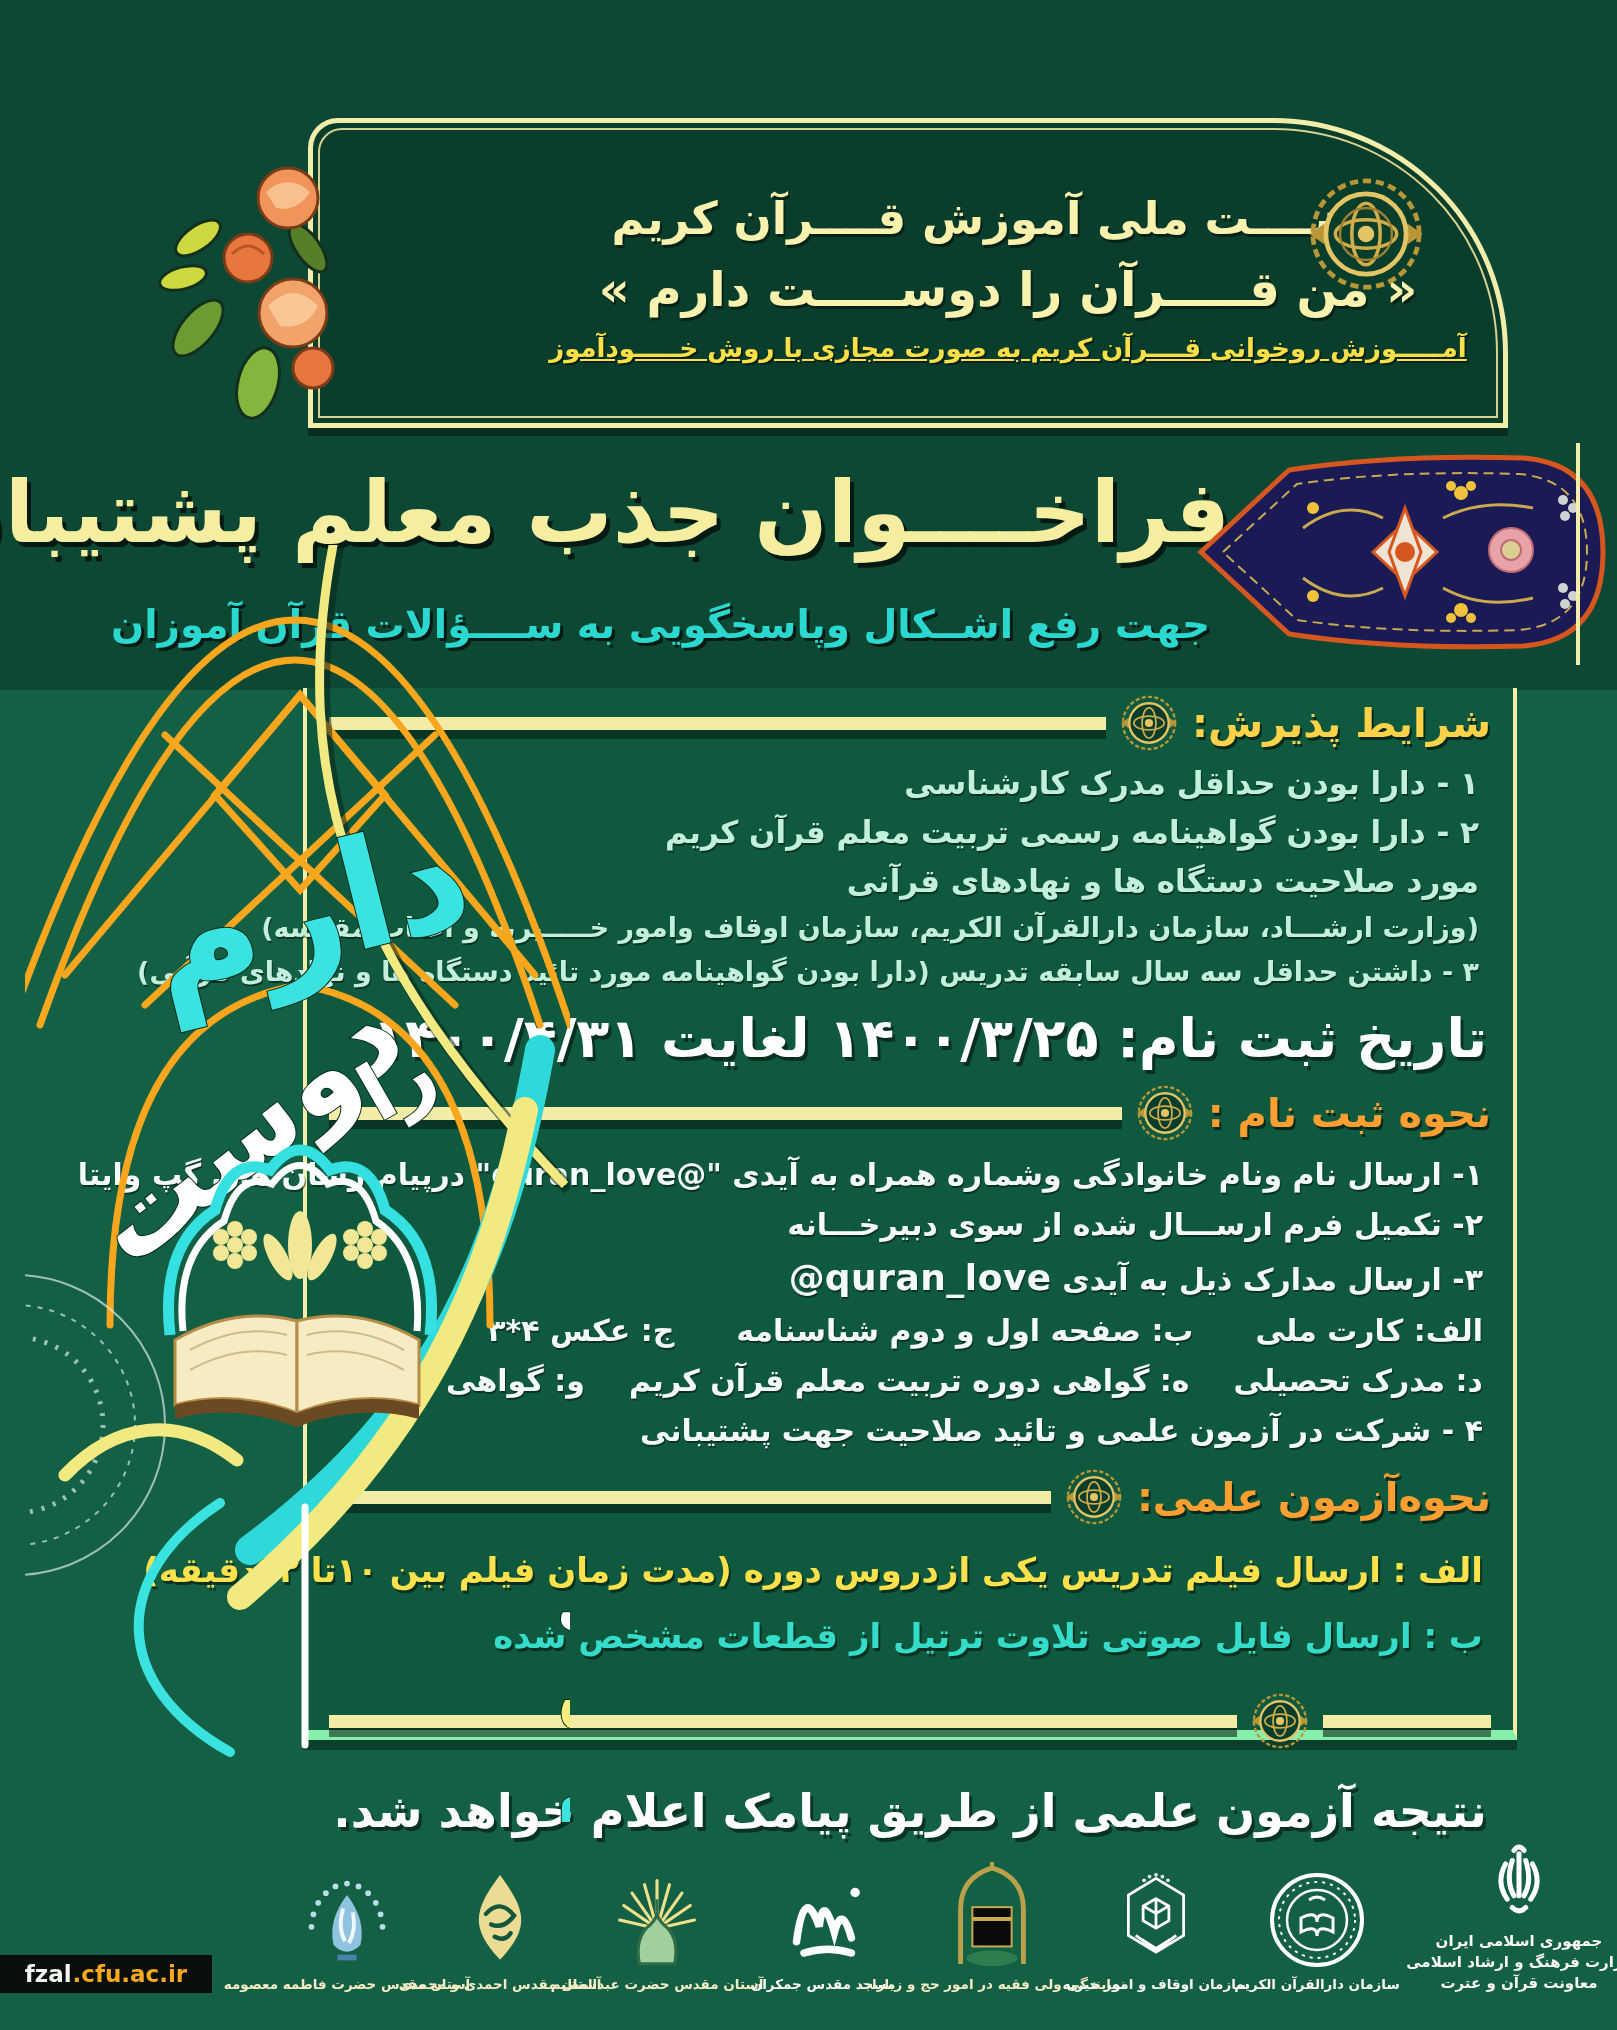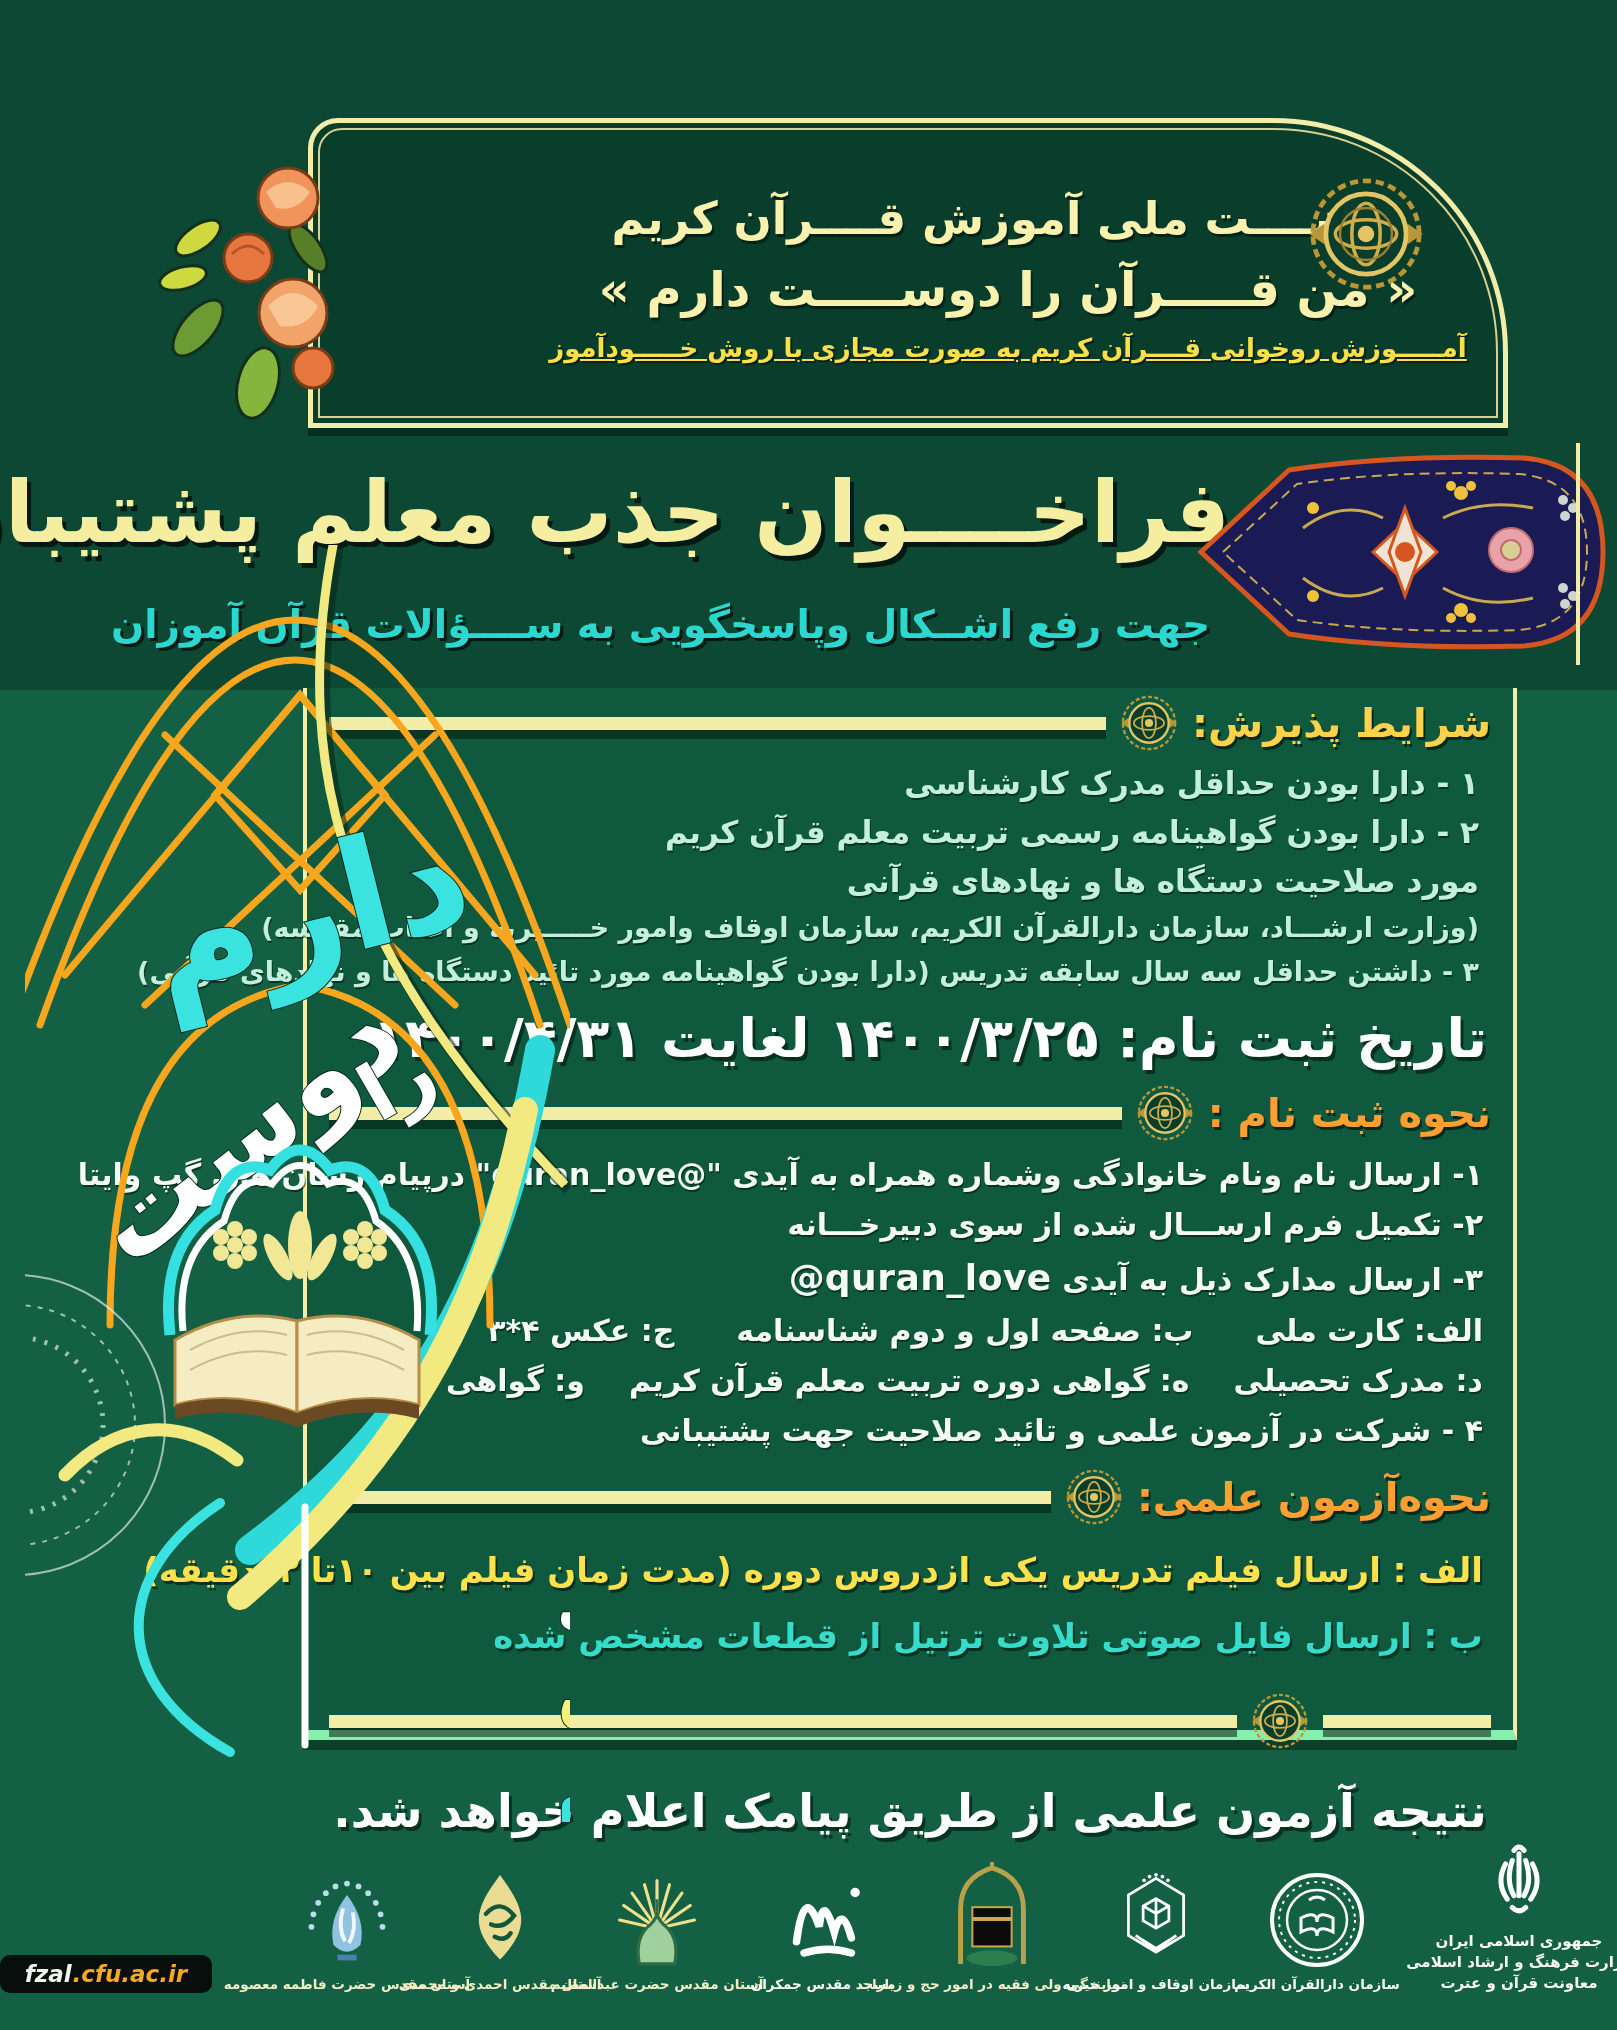--- a/index.html
+++ b/index.html
@@ -70,21 +70,21 @@
     direction:ltr;justify-content:space-between;align-items:flex-end;z-index:2;}
   .logo{display:flex;flex-direction:column;align-items:center;gap:6px;}
   .logo .cap{font-size:13.5px;font-weight:bold;color:#f3ecc4;text-align:center;white-space:nowrap;}
   .logo .cap.white{color:#fdfdf6;}
   .logo9-lines{display:flex;flex-direction:column;gap:3px;align-items:center;}
   .logo9-lines .cap{font-size:15px;}
 
   
   .watermark{position:absolute;left:0;top:1955px;width:212px;height:38px;background:rgba(8,8,8,.92);
     display:flex;direction:ltr;align-items:center;justify-content:center;gap:1px;
-    font-style:italic;font-weight:bold;font-size:23px;z-index:9;border-radius:10px;}
+    font-weight:bold;font-size:23px;z-index:9;}
   .wm-a{color:#f4f4ee;} .wm-b{color:#f7a81f;}
 </style>
 </head>
 <body>
 
 <div class="poster">
   <div class="topband"></div>
 
   <div class="headerbox">
     <div class="headerbox-inner"></div>

